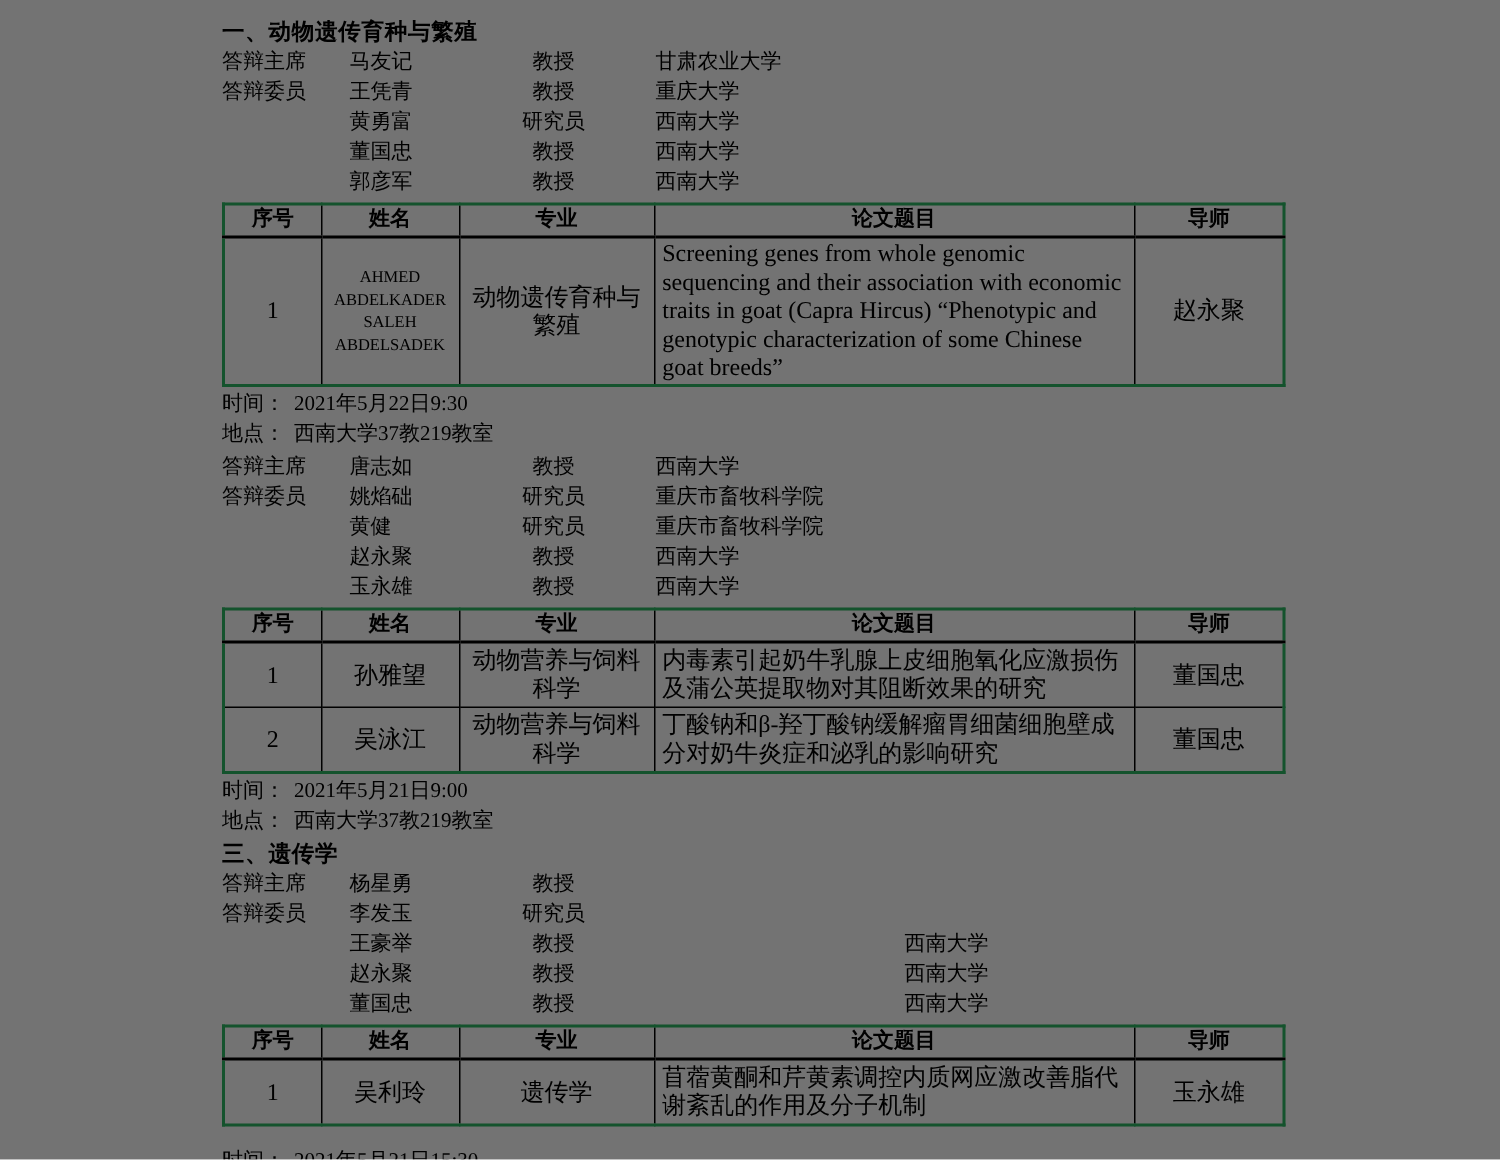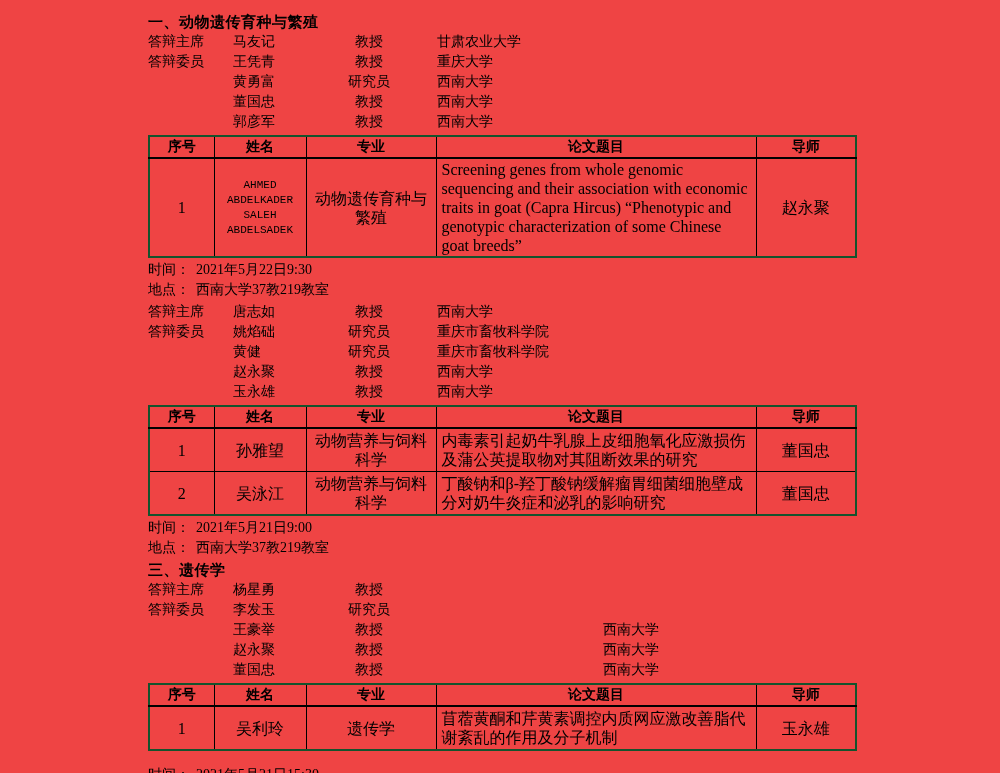--- a/index.html
+++ b/index.html
@@ -2,21 +2,21 @@
 <html><head>
 <meta charset="utf-8">
 <style>
   html, body { margin: 0; padding: 0; background: #ffffff; }
   .page {
     position: relative;
     width: 1000px;
     height: 773px;
     box-sizing: border-box;
     padding: 12px 24px 10px 148px;
-    background: #ef4444;
+    background: #737373;
     color: #000000;
     font-family: "Liberation Serif", "DejaVu Serif", serif;
     font-size: 14px;
     overflow: hidden;
   }
   .sec-heading {
     margin: 0;
     font-family: "Liberation Sans", "DejaVu Sans", sans-serif;
     font-size: 15px;
     font-weight: 700;
@@ -46,21 +46,21 @@
   .sched th {
     border-bottom: 2px solid #000;
     font-weight: 700;
     font-size: 14px;
     text-align: center;
     line-height: 18px;
     padding: 1px 2px;
   }
   .sched td { font-size: 16px; text-align: center; line-height: 19px; }
   td.thesis { text-align: left; }
-  td.name-en { font-size: 11px; line-height: 15px; white-space: pre-line; font-family: Liberation Mono, monospace; }
+  td.name-en { font-size: 11px; line-height: 15px; white-space: pre-line; font-family: Liberation Serif, serif; }
   .row-tall td { height: 80px; }
   .row-mid td { height: 40px; }
 
   .meta { margin-top: 2px; }
   .meta-line { line-height: 20px; }
   .meta-line .val { margin-left: 6px; }
   .section { margin-top: 2px; }
   .section:first-child { margin-top: 0; }
   .sec-centered .meta { margin-top: 14px; }
 </style>

